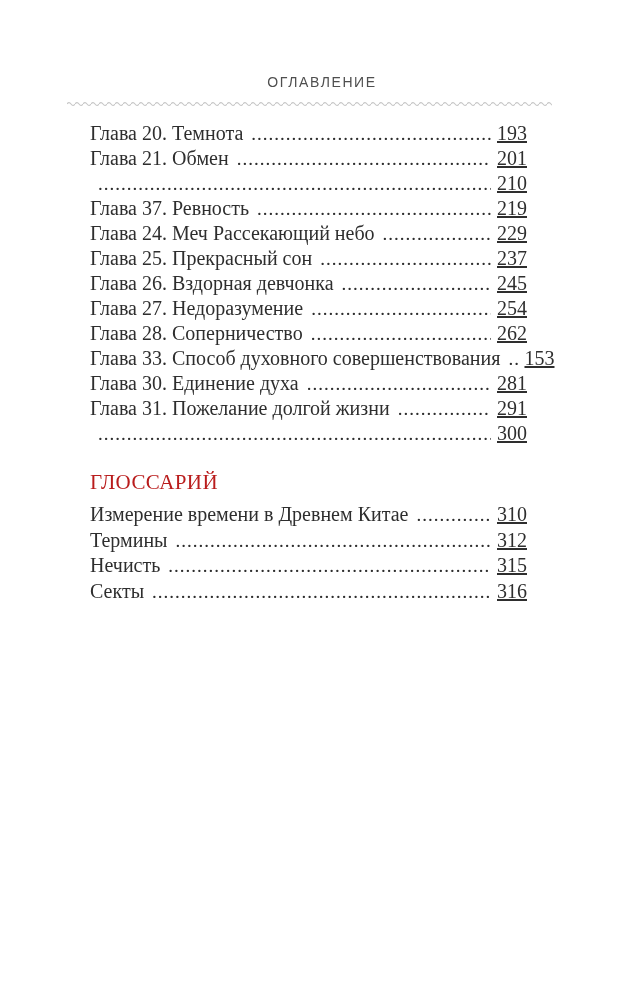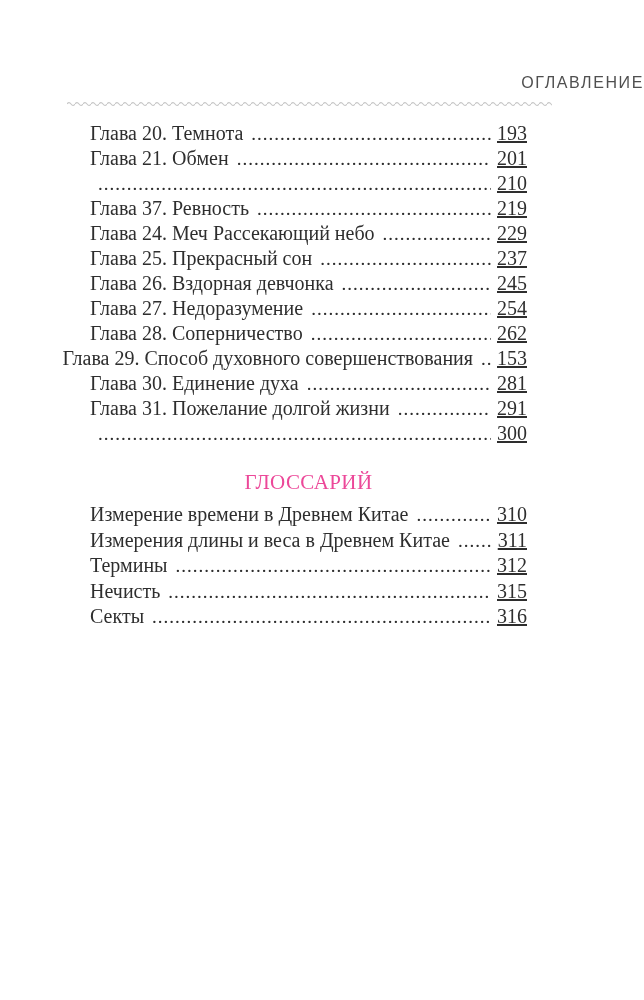--- a/index.html
+++ b/index.html
@@ -18,23 +18,23 @@
   .page {
     position: absolute;
     inset: 0;
     background: #ffffff;
   }
   .page-header {
     position: absolute;
     top: 74px;
     left: 0;
     width: 644px;
-    text-align: right;
+    text-align: center;
     font-family: "Liberation Sans", sans-serif;
-    font-size: 16px;
+    font-size: 14px;
     font-weight: 400;
     letter-spacing: 1.6px;
     color: #4f4f4f;
   }
   .wave-divider {
     position: absolute;
     top: 100px;
     left: 67px;
     width: 485px;
     height: 8px;
@@ -47,21 +47,20 @@
     color: #2e2e2e;
   }
   .toc-chapters { top: 121px; }
   .toc-glossary-list { top: 502px; }
   .toc-chapters .toc-row { line-height: 25px; height: 25px; }
   .toc-glossary-list .toc-row { line-height: 25.5px; height: 25.5px; }
   .toc-row {
     display: flex;
     align-items: baseline;
     white-space: nowrap;
-    justify-content: flex-end;
   }
   .toc-title { flex: 0 0 auto; }
   .dot-leader {
     flex: 1 1 auto;
     overflow: hidden;
     margin: 0 6px 0 8px;
     min-width: 10px;
   }
   .dot-leader::after {
     content: "...................................................................................................................";
@@ -71,22 +70,21 @@
   }
   .toc-page { flex: 0 0 auto; text-decoration: underline; }
   .glossary-heading {
     position: absolute;
     top: 470px;
     left: 90px;
     width: 437px;
     font-size: 21px;
     line-height: 25px;
     letter-spacing: 0.4px;
-    color: #ec4899;
-    text-align: center;
+    color: #b91c1c;
   }
 </style>
 </head>
 <body>
 
 <div class="page">
 
   <div class="page-header">ОГЛАВЛЕНИЕ</div>
 
   <svg class="wave-divider" viewBox="0 0 485 8" xmlns="http://www.w3.org/2000/svg" aria-hidden="true">
@@ -137,21 +135,21 @@
       <span class="toc-title">Глава 27. Недоразумение</span>
         <span class="dot-leader"></span>
         <span class="toc-page">254</span>
     </div>
     <div class="toc-row">
       <span class="toc-title">Глава 28. Соперничество</span>
         <span class="dot-leader"></span>
         <span class="toc-page">262</span>
     </div>
     <div class="toc-row">
-      <span class="toc-title">Глава 29. Способ духовного совершенствования</span>
+      <span class="toc-title">Глава 33. Способ духовного совершенствования</span>
         <span class="dot-leader"></span>
         <span class="toc-page">153</span>
     </div>
     <div class="toc-row">
       <span class="toc-title">Глава 30. Единение духа</span>
         <span class="dot-leader"></span>
         <span class="toc-page">281</span>
     </div>
     <div class="toc-row">
       <span class="toc-title">Глава 31. Пожелание долгой жизни</span>
@@ -166,25 +164,20 @@
 
   <div class="glossary-heading">ГЛОССАРИЙ</div>
 
   <div class="toc-list toc-glossary-list">
     <div class="toc-row">
       <span class="toc-title">Измерение времени в Древнем Китае</span>
         <span class="dot-leader"></span>
         <span class="toc-page">310</span>
     </div>
     <div class="toc-row">
-      <span class="toc-title">Измерения длины и веса в Древнем Китае</span>
-        <span class="dot-leader"></span>
-        <span class="toc-page">311</span>
-    </div>
-    <div class="toc-row">
       <span class="toc-title">Термины</span>
         <span class="dot-leader"></span>
         <span class="toc-page">312</span>
     </div>
     <div class="toc-row">
       <span class="toc-title">Нечисть</span>
         <span class="dot-leader"></span>
         <span class="toc-page">315</span>
     </div>
     <div class="toc-row">

